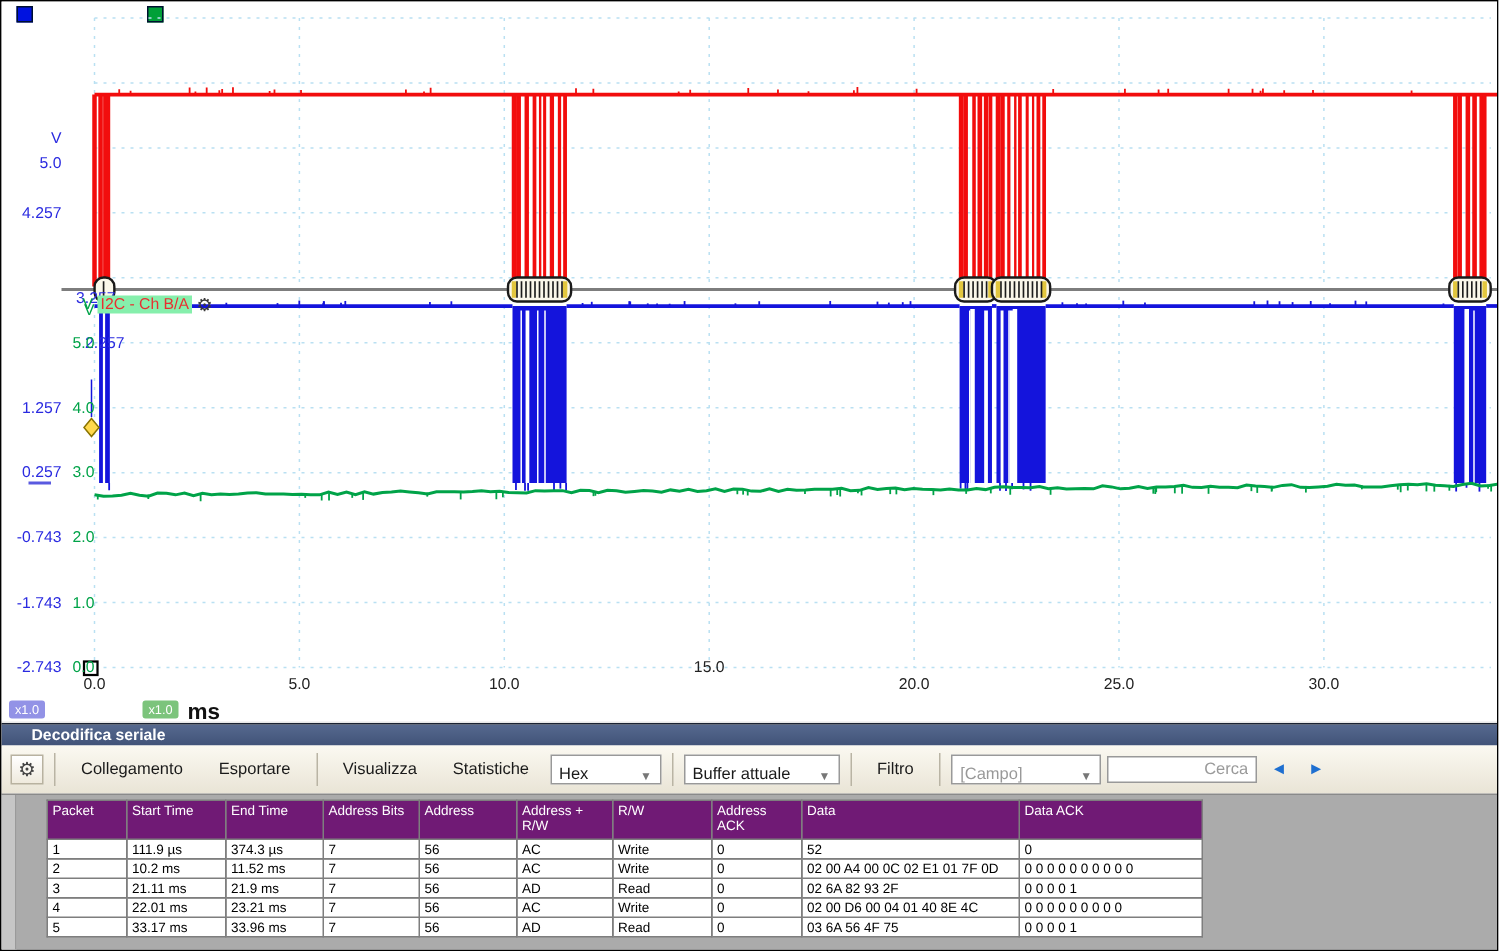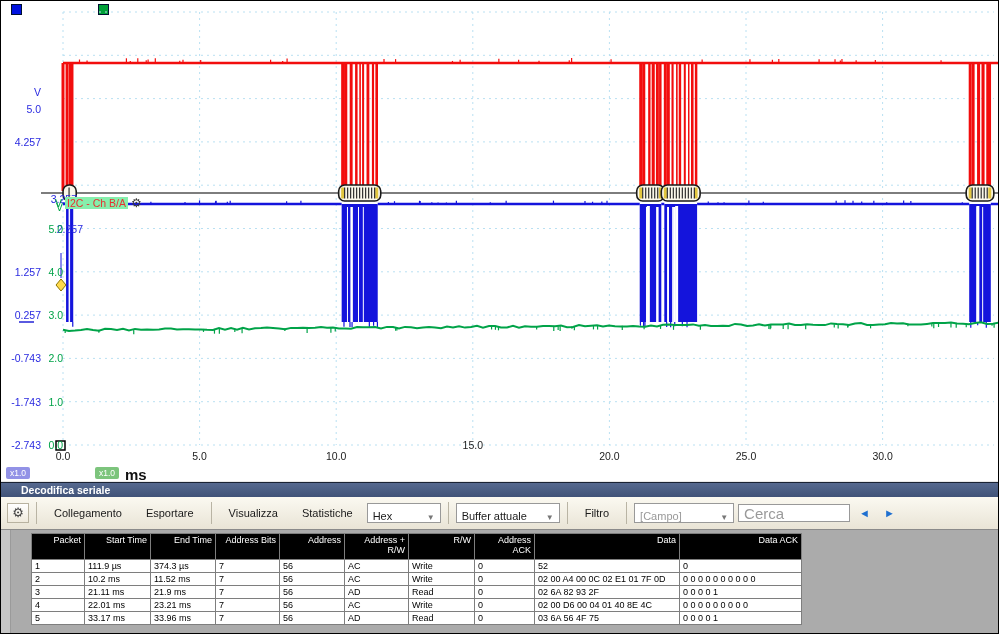--- a/index.html
+++ b/index.html
@@ -27,28 +27,28 @@
   .decode-panel{position:absolute;left:0;top:480px;width:999px;height:154px;border-top:1px solid #e8e8e8;}
   .panel-title{height:14px;background:linear-gradient(#56698f,#415378);border-top:1px solid #1a2233;color:#fff;font-size:10.5px;font-weight:bold;line-height:14px;padding-left:20px;}
   .toolbar{height:32px;background:linear-gradient(#fbf9f1,#e9e4d6);border-bottom:1px solid #8a8a8a;display:flex;align-items:center;padding:0 6px;gap:4px;}
   .tb-btn{background:transparent;border:1px solid transparent;font-family:"Liberation Sans",sans-serif;font-size:11px;color:#1a1a1a;padding:2px 9px;height:20px;cursor:default;}
   .tb-gear{border:1px solid #b8b2a0;background:linear-gradient(#fff,#efeadd);width:22px;height:20px;padding:0;text-align:center;}
   .gear-glyph{font-size:13px;color:#444;line-height:18px;}
   .tb-sep{width:1px;height:22px;background:#b9b4a4;margin:0 3px;}
   .dropdown{background:#fff;border:1px solid #999;height:18px;display:flex;align-items:flex-end;justify-content:space-between;padding:0 5px;font-size:11px;color:#1a1a1a;}
   .dd-arrow{color:#777;font-size:8px;margin-left:6px;}
   .dd-campo{color:#999;}
-  .search-input{height:18px;width:112px;border:1px solid #999;font-family:"Liberation Sans",sans-serif;font-size:15px;padding:0 5px;box-sizing:border-box;}
+  .search-input{height:18px;width:100px;border:1px solid #999;font-family:"Liberation Sans",sans-serif;font-size:11px;padding:0 5px;box-sizing:border-box;text-align:right;}
   .search-input::placeholder{color:#9a9a9a;}
   .nav-arrow{color:#1e6fd0;font-size:11px;margin:0 5px;cursor:default;}
 
   .table-area{position:relative;height:107px;background:#ababab;}
   .left-strip{position:absolute;left:0;top:0;width:9px;height:107px;background:#c6c6c6;border-right:1px solid #9a9a9a;}
   table.pkt{position:absolute;left:30px;top:3px;border-collapse:collapse;table-layout:fixed;font-size:9px;}
-  table.pkt th{background:#000000;color:#fff;font-weight:normal;text-align:right;border:1px solid #7e7e7e;padding:1px 3px;height:23px;vertical-align:top;}
+  table.pkt th{background:#701a75;color:#fff;font-weight:normal;text-align:left;border:1px solid #7e7e7e;padding:1px 3px;height:23px;vertical-align:top;}
   table.pkt td{background:#fff;color:#000;border:1px solid #7e7e7e;padding:0 3px;height:12px;white-space:nowrap;overflow:hidden;}
 </style>
 </head>
 <body>
 
 <div class="screen">
 
   <div class="scope-area">
     <div class="ch-box" style="left: 10px; background: rgb(0, 18, 224);" id="chBlue"></div>
     <div class="ch-box" style="left: 97px; background: rgb(0, 160, 56);" id="chGreen"></div>

